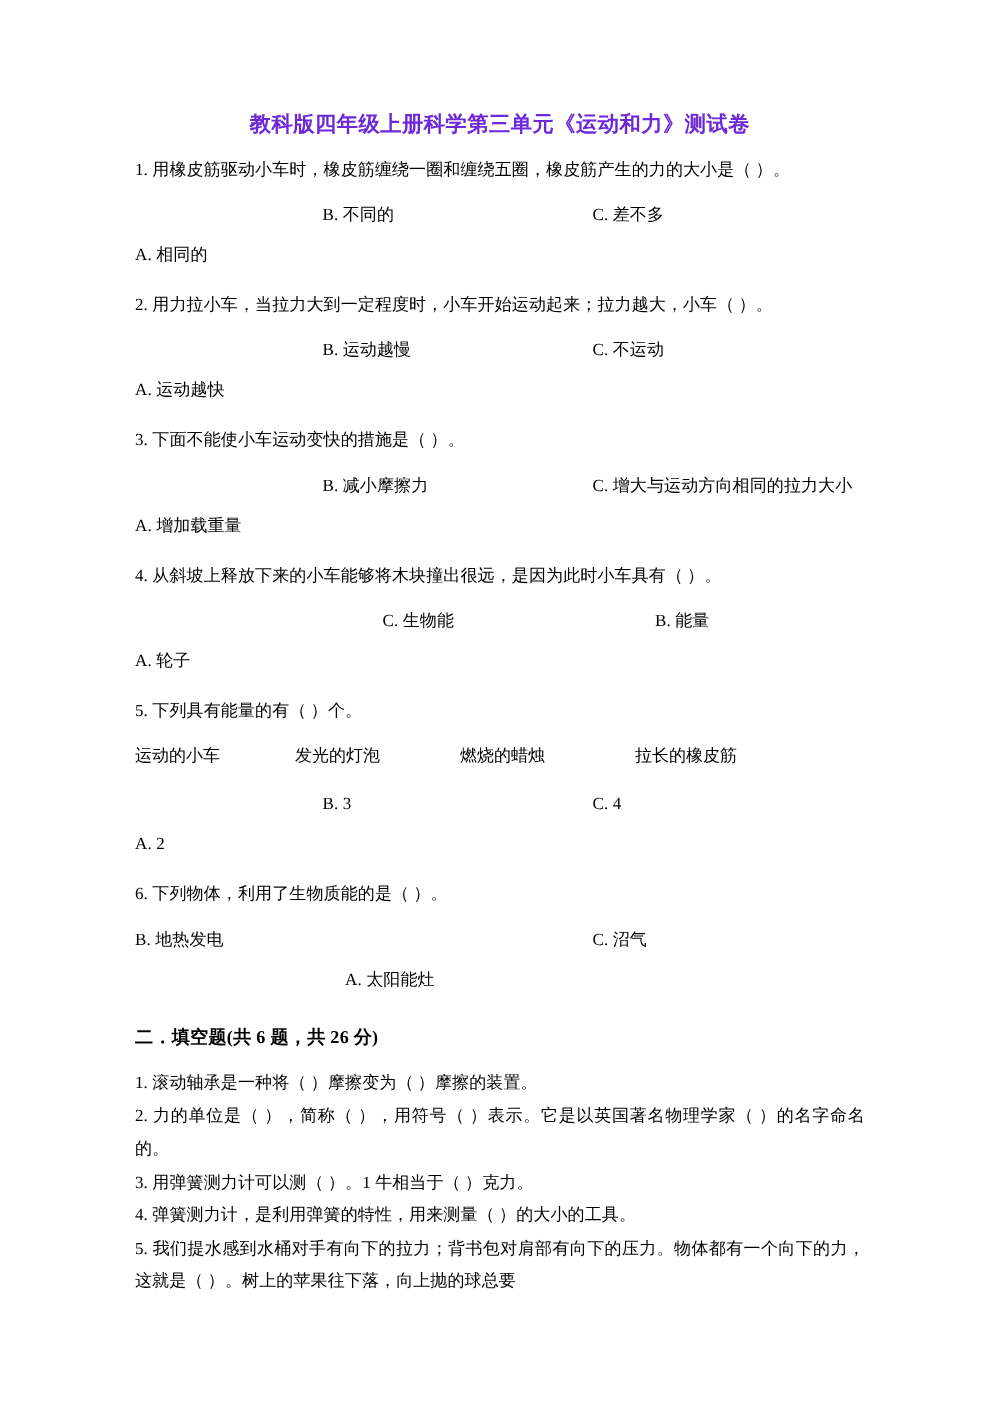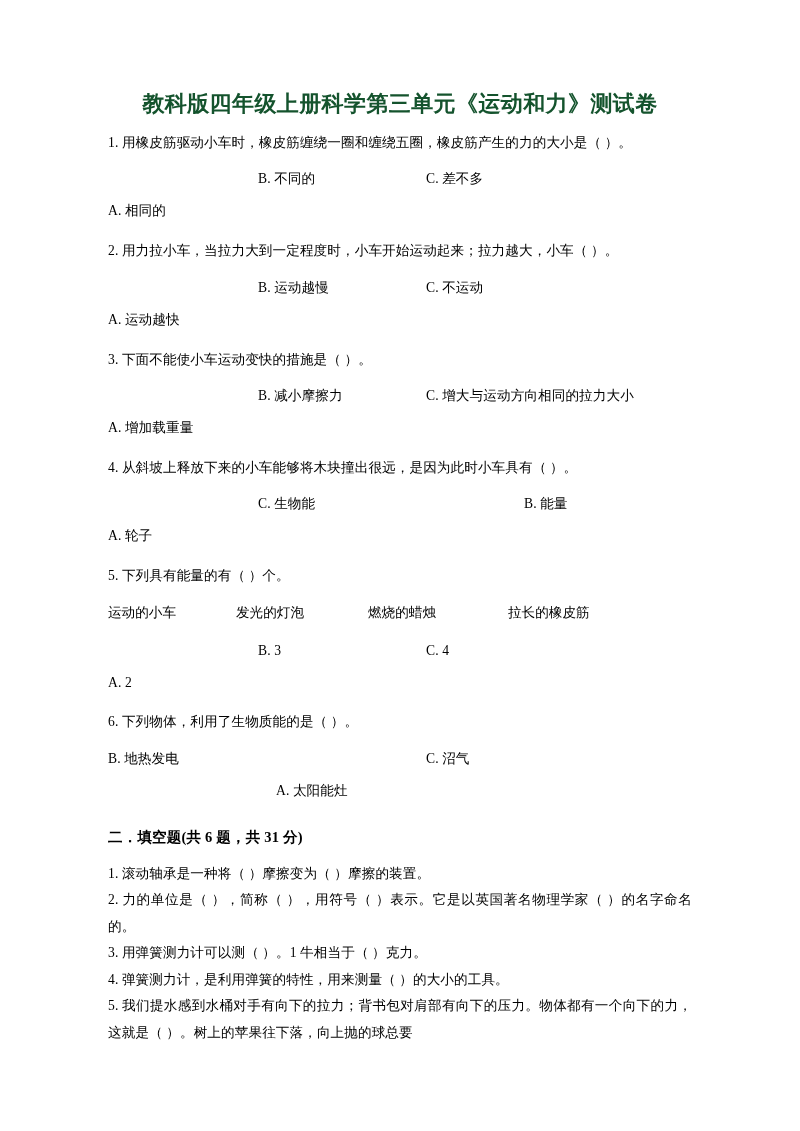--- a/index.html
+++ b/index.html
@@ -17,27 +17,27 @@
   }
   .page {
     box-sizing: border-box;
     width: 800px;
     height: 1131px;
     padding: 88px 108px 0 108px;
     position: relative;
   }
   .doc-title {
     font-family: "Liberation Serif", "DejaVu Serif", serif;
-    font-size: 22px;
+    font-size: 17px;
     font-weight: bold;
     text-align: center;
     line-height: 1.45;
     letter-spacing: 0.4px;
     margin: 0 0 10px 0;
-    color: #14532d;
+    color: #6d28d9;
   }
   .section-head {
     font-size: 14.5px;
     font-weight: bold;
     margin: 24px 0 14px 0;
     letter-spacing: 0.2px;
   }
   .q {
     font-size: 13.6px;
     line-height: 1.95;
@@ -51,21 +51,21 @@
     margin: 0 0 14px 0;
     display: flex;
     flex-wrap: wrap;
     letter-spacing: 0.1px;
   }
   .opts .op {
     display: inline-block;
   }
   .opt-a { width: 150px; margin-top: 32px; }
   .opt-b { width: 168px; }
-  .opt-c { flex: 1 1 auto; }
+  .opt-c { flex: 1 1 auto; margin-left: 48px; }
   .items-row {
     font-size: 13.6px;
     line-height: 1.9;
     margin: 0 0 12px 0;
     display: flex;
   }
   .items-row span { display: inline-block; }
   .it1 { width: 128px; }
   .it2 { width: 132px; }
   .it3 { width: 140px; }
@@ -129,21 +129,21 @@
     <span class="op opt-c">C. 4</span>
   </div>
 
   <div class="q">6. 下列物体，利用了生物质能的是（      ）。</div>
   <div class="opts">
     <span class="op opt-b">B. 地热发电</span>
     <span class="op opt-a">A. 太阳能灶</span>
     <span class="op opt-c">C. 沼气</span>
   </div>
 
-  <div class="section-head">二．填空题(共 6 题，共 31 分)</div>
+  <div class="section-head">二．填空题(共 6 题，共 26 分)</div>
 
   <div class="fill-block">
     <p>1. 滚动轴承是一种将（            ）摩擦变为（            ）摩擦的装置。</p>
     <p>2. 力的单位是（            ），简称（            ），用符号（            ）表示。它是以英国著名物理学家（            ）的名字命名的。</p>
     <p>3. 用弹簧测力计可以测（            ）。1 牛相当于（            ）克力。</p>
     <p>4. 弹簧测力计，是利用弹簧的特性，用来测量（            ）的大小的工具。</p>
     <p>5. 我们提水感到水桶对手有向下的拉力；背书包对肩部有向下的压力。物体都有一个向下的力，这就是（            ）。树上的苹果往下落，向上抛的球总要</p>
   </div>
 
 </div>

